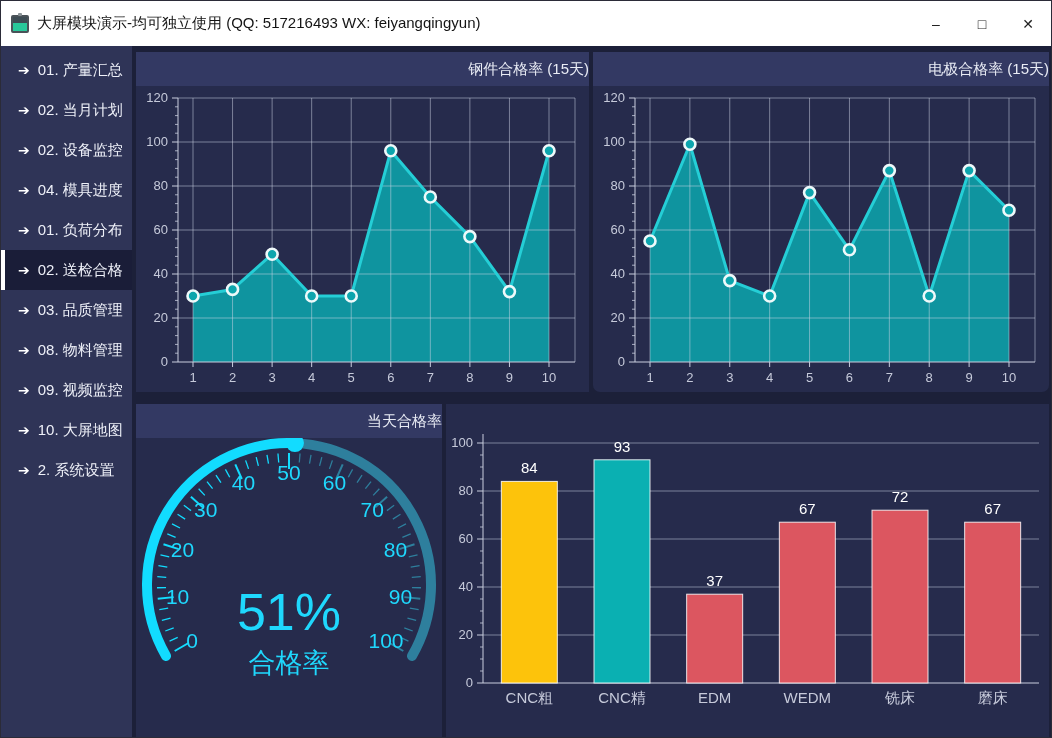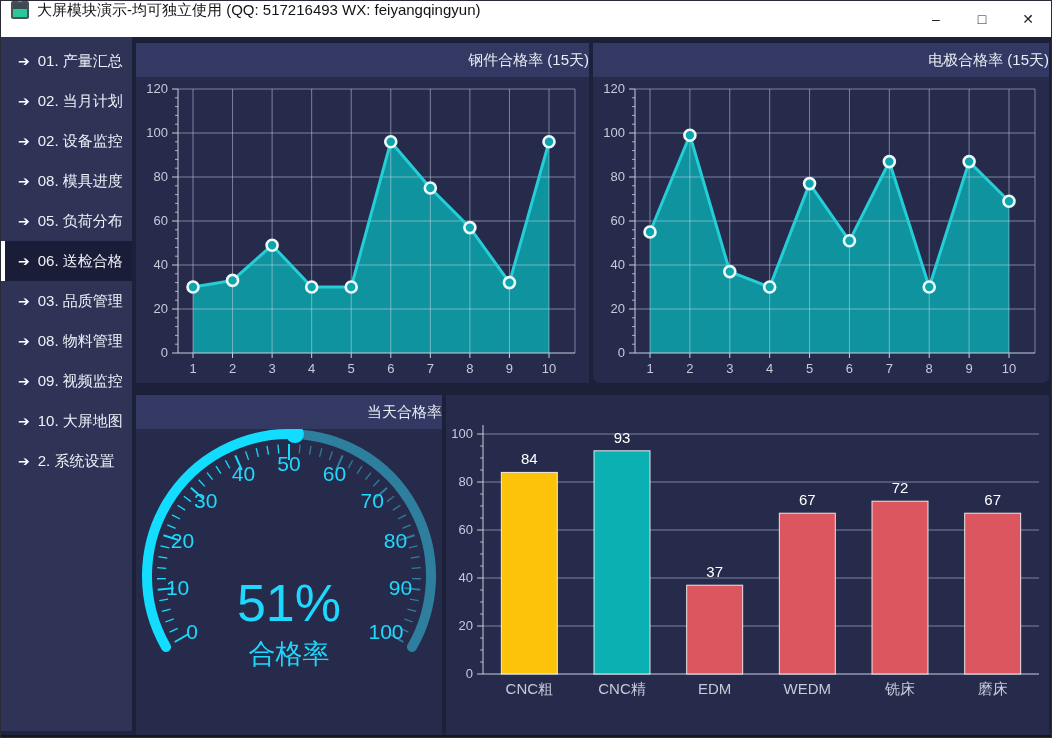--- a/index.html
+++ b/index.html
@@ -1,20 +1,20 @@
 <!DOCTYPE html>
 <html><head>
 <meta charset="utf-8">
 <style>
   html,body{margin:0;padding:0;background:#101020;}
   *{box-sizing:border-box;}
   body{font-family:"Liberation Sans","DejaVu Sans",sans-serif;}
   .window{width:1052px;height:738px;background:#1c2039;position:relative;overflow:hidden;border:1px solid #2b2b38;}
   
-  .titlebar{height:36px;background:#ffffff;display:flex;align-items:flex-start;padding-left:10px;}
+  .titlebar{height:45px;background:#ffffff;display:flex;align-items:center;padding-left:10px;}
   .app-icon{width:18px;height:18px;border:2px solid #4a5258;border-radius:2px;background:linear-gradient(180deg,#3d4c54 45%,#28c89a 45%);margin-right:8px;position:relative;}
   .app-icon::after{content:"";position:absolute;top:-4px;left:5px;width:4px;height:3px;background:#8a9296;border-radius:1px;}
   .titlebar .title{font-size:15px;color:#141414;flex:1;white-space:nowrap;overflow:hidden;}
   .win-controls{display:flex;height:100%;}
   .win-btn{width:46px;height:100%;border:none;background:transparent;font-size:14px;color:#222;cursor:pointer;display:flex;align-items:center;justify-content:center;padding:0;font-family:inherit;}
   
   .main{display:flex;height:694px;}
   .sidebar{width:131px;background:#2f3457;padding-top:4px;flex-shrink:0;}
   .side-item{height:40px;display:flex;align-items:center;padding-left:17px;color:#eef0f8;font-size:15px;cursor:pointer;position:relative;}
   .side-item .arrow{color:#ffffff;font-size:14px;margin-right:8px;}
@@ -53,29 +53,29 @@
         <div class="side-item">
           <span class="arrow">➔</span>
           <span>02. 当月计划</span>
         </div>
         <div class="side-item">
           <span class="arrow">➔</span>
           <span>02. 设备监控</span>
         </div>
         <div class="side-item">
           <span class="arrow">➔</span>
-          <span>08. 模具进度</span>
-        </div>
-        <div class="side-item">
-          <span class="arrow">➔</span>
-          <span>05. 负荷分布</span>
+          <span>04. 模具进度</span>
+        </div>
+        <div class="side-item">
+          <span class="arrow">➔</span>
+          <span>01. 负荷分布</span>
         </div>
         <div class="side-item active">
           <span class="arrow">➔</span>
-          <span>06. 送检合格</span>
+          <span>02. 送检合格</span>
         </div>
         <div class="side-item">
           <span class="arrow">➔</span>
           <span>03. 品质管理</span>
         </div>
         <div class="side-item">
           <span class="arrow">➔</span>
           <span>08. 物料管理</span>
         </div>
         <div class="side-item">

